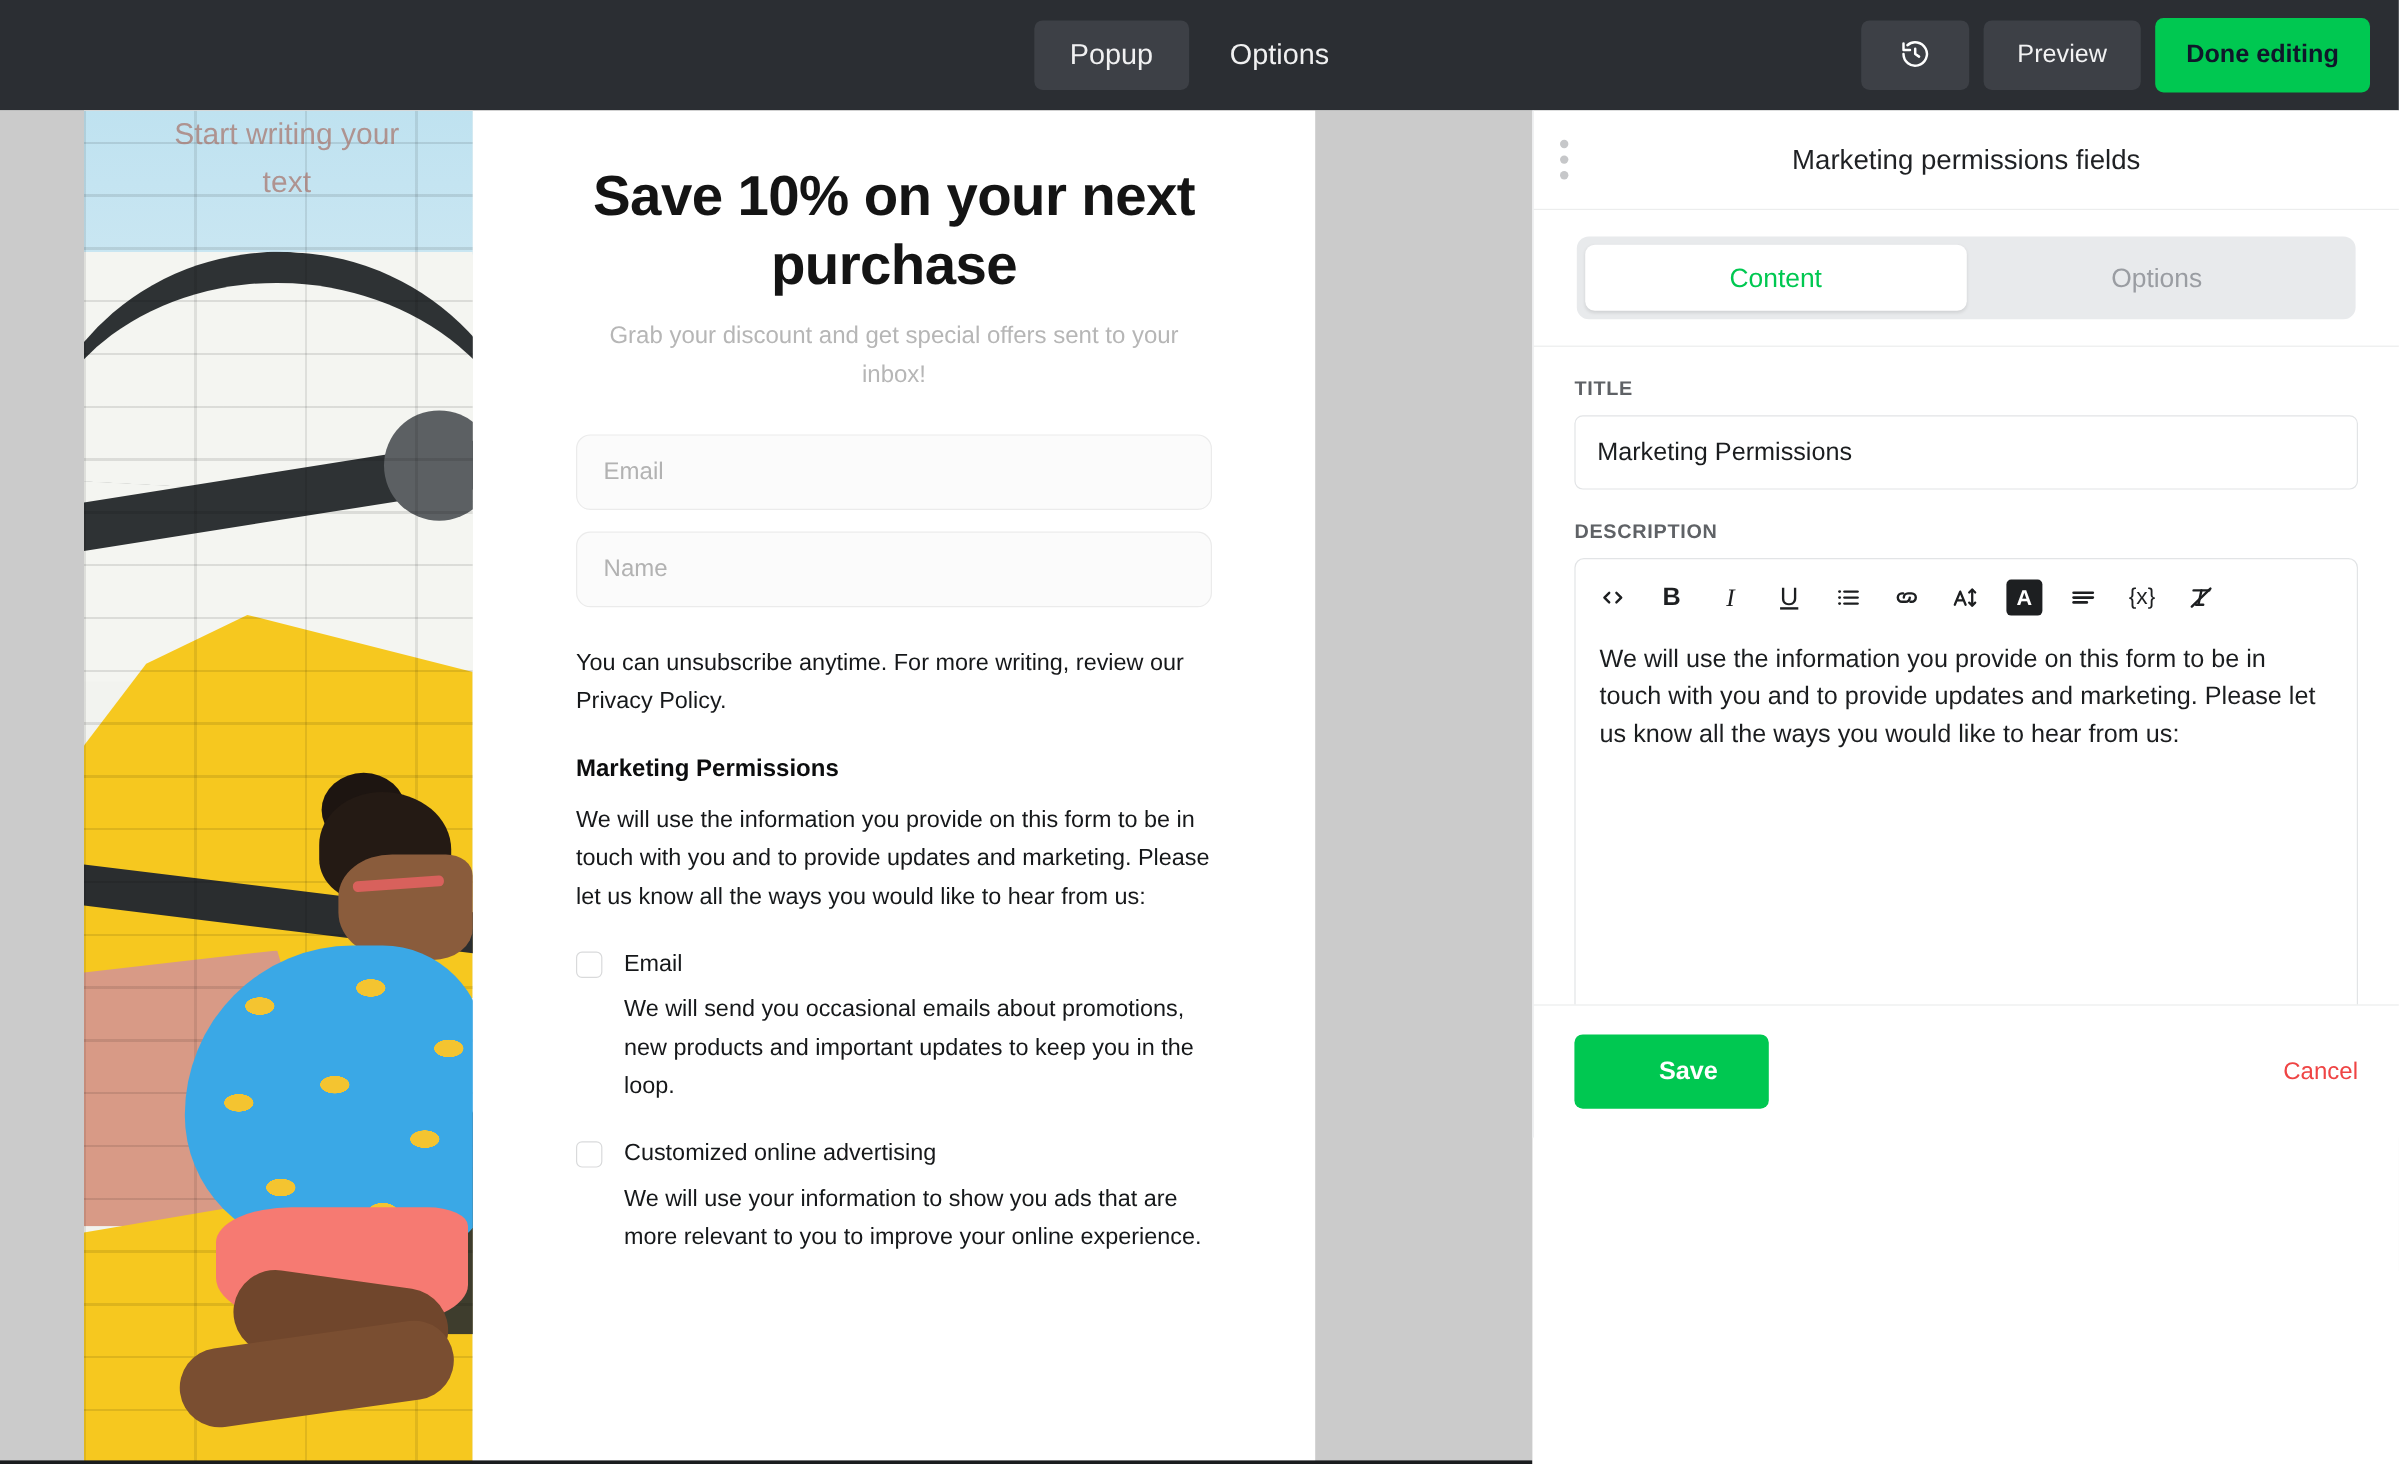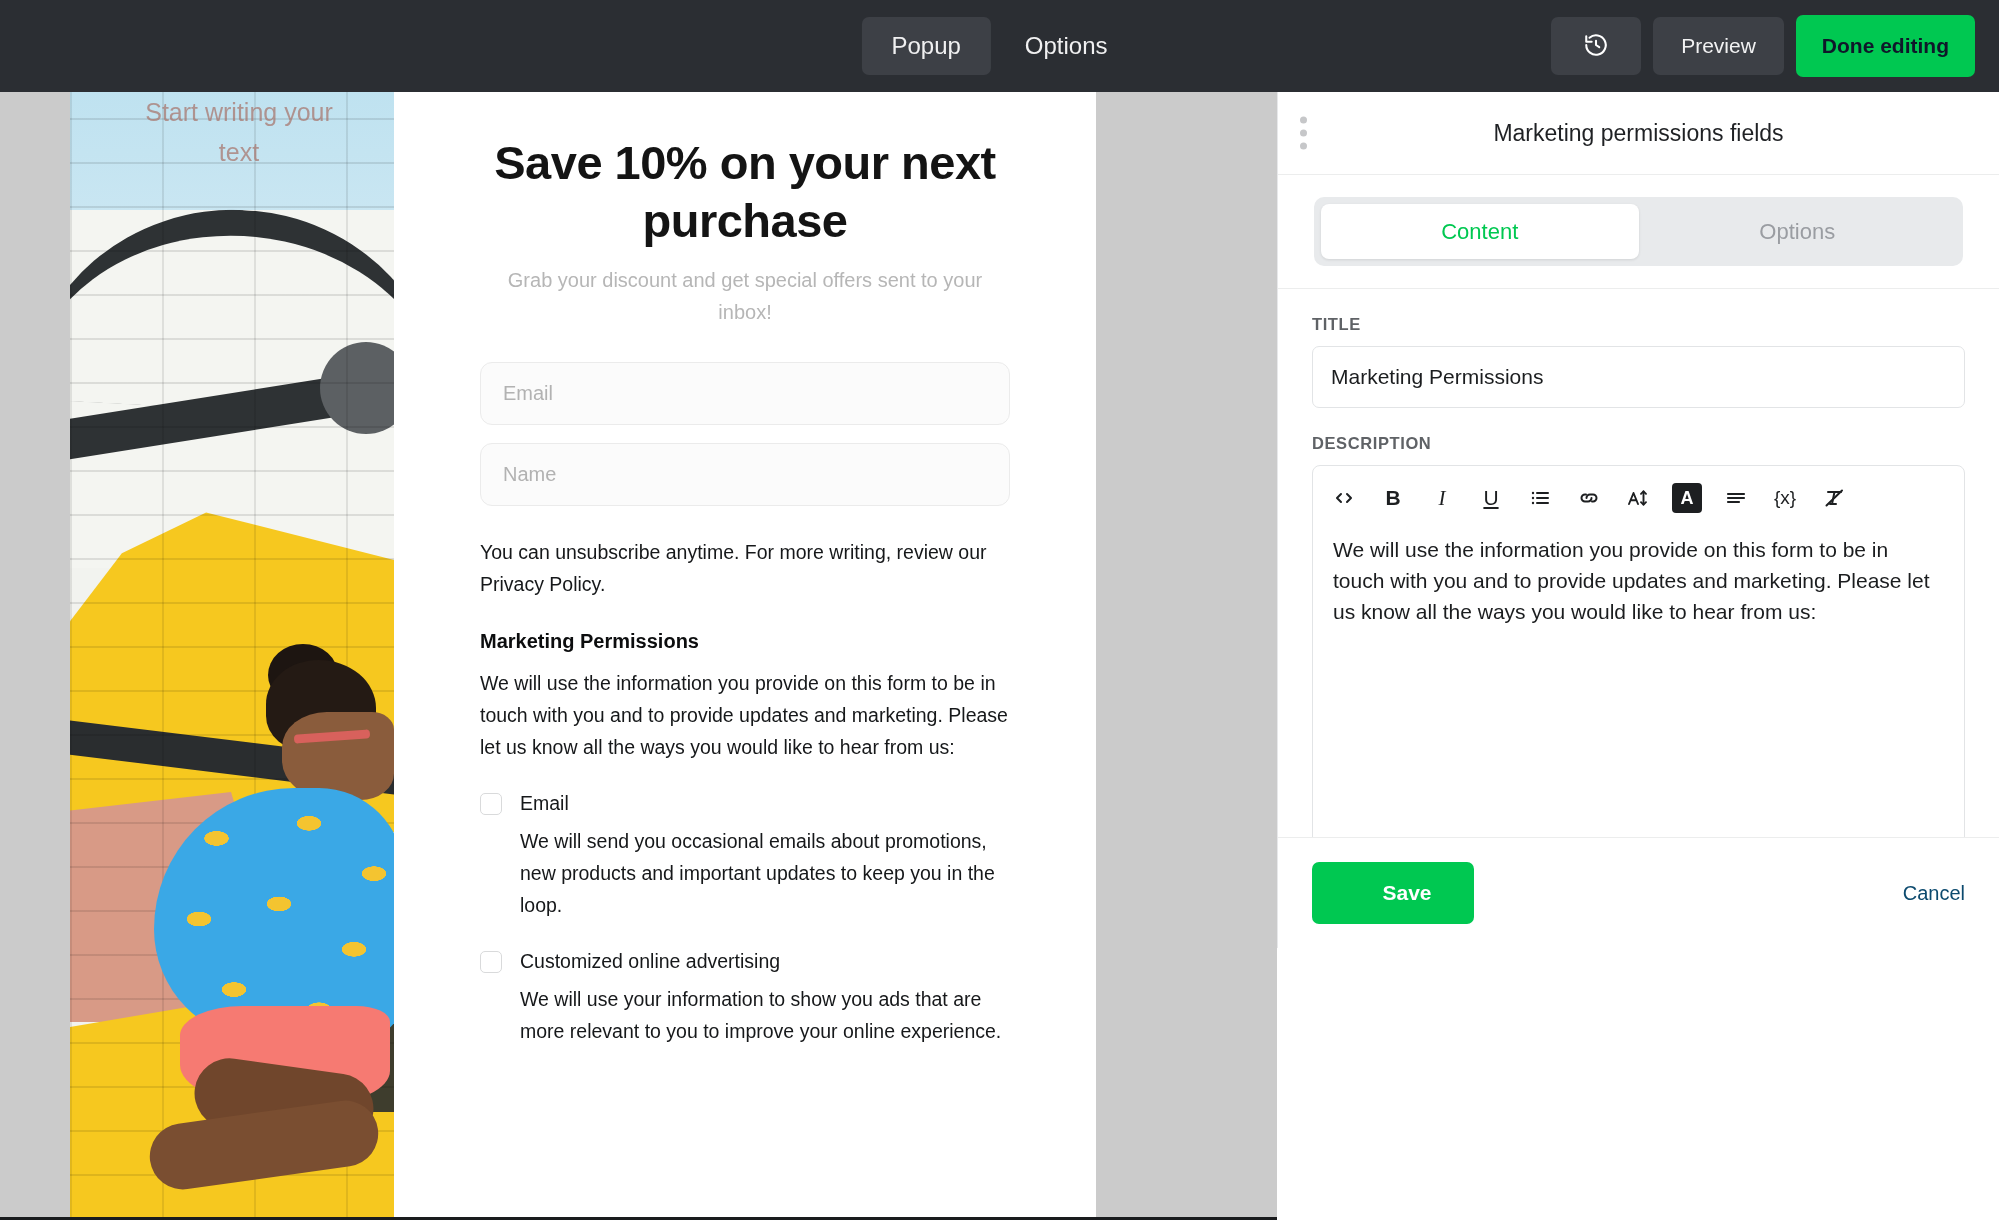--- a/index.html
+++ b/index.html
@@ -303,21 +303,21 @@
     flex: 0 0 auto; border-top: 1px solid #eceded;
     padding: 24px 34px; display: flex; align-items: center;
     justify-content: space-between;
   }
   .save-btn {
     width: 162px; height: 62px; background: #00c851; border: none;
     border-radius: 7px; color: #fff; font-size: 21px; font-weight: bold;
     font-family: Liberation Sans, sans-serif; cursor: pointer; padding-left: 28px;
   }
   .cancel-btn {
-    background: transparent; border: none; color: #0c4a6e;
+    background: transparent; border: none; color: #ef4444;
     font-size: 20px; font-family: "Liberation Sans", sans-serif; cursor: pointer;
   }
   .bottom-rule {
     position: absolute; left: 0; bottom: 0; width: 1277px; height: 3px;
     background: #1a1c1e;
   }
 </style>
 </head>
 <body>
 

